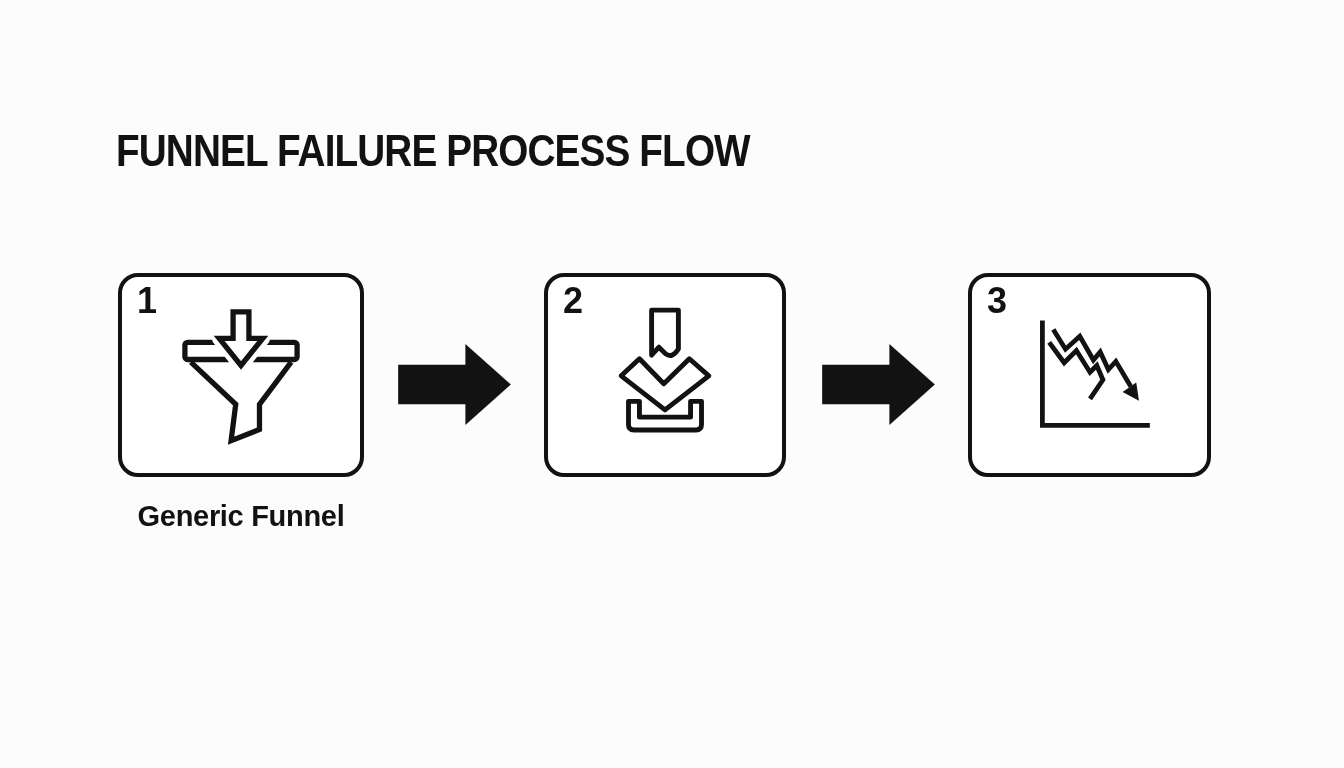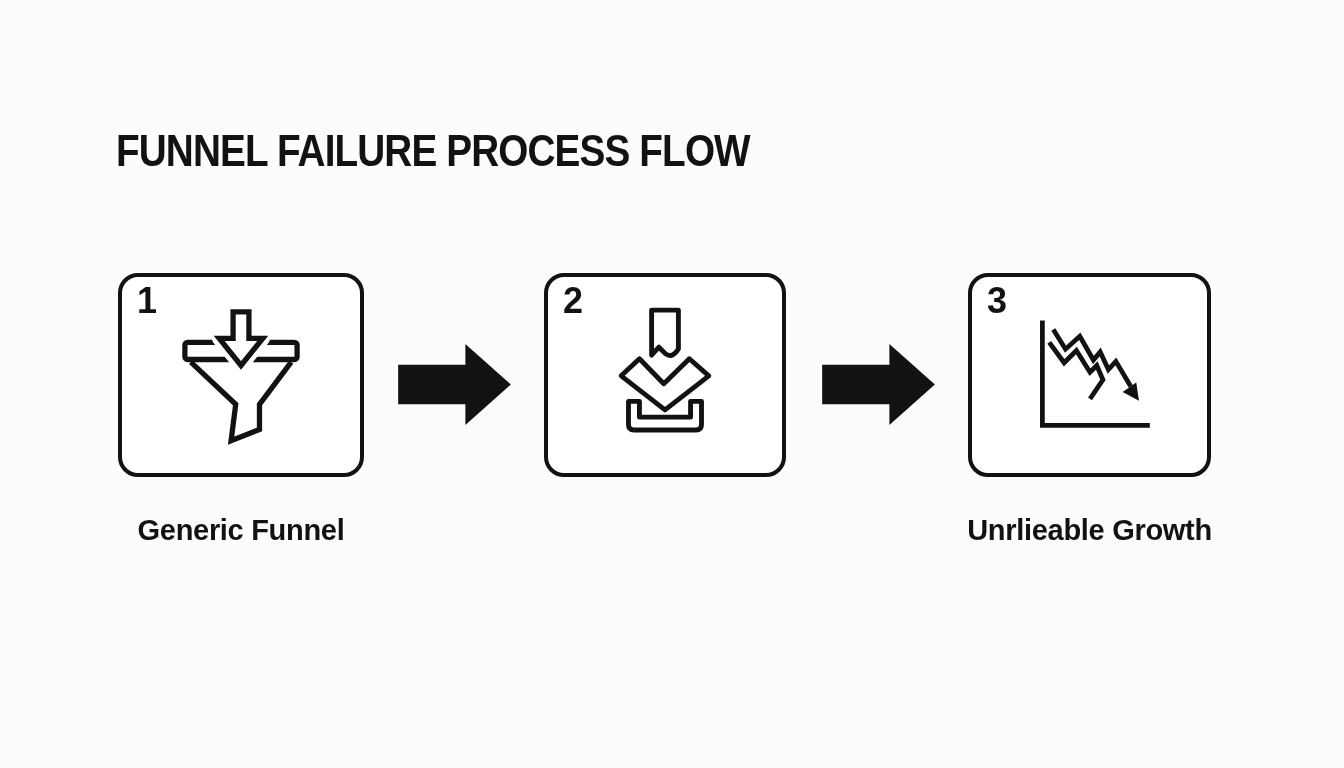--- a/index.html
+++ b/index.html
@@ -54,21 +54,21 @@
   }
   .num{
     position:absolute;
     top:4px;left:15px;
     font-size:36px;
     font-weight:700;
     line-height:1.1;
     color:var(--ink);
   }
   .step-label{
-    margin-top:37px;
+    margin-top:23px;
     font-size:29px;
     font-weight:700;
     letter-spacing:-0.3px;
     white-space:nowrap;
     text-align:center;
     color:var(--ink);
   }
   .connector{
     position:absolute;
     top:341px;
@@ -126,16 +126,15 @@
   <div class="step step-3">
     <div class="box">
       <span class="num">3</span>
       <svg width="136" height="136" viewBox="0 0 200 200" aria-hidden="true">
         <path class="ln7" d="M30 20 L30 174 L188 174"></path>
         <path class="ln7" d="M40 52 L62 82 L80 64 L100 96 L110 86 L119 107 L100 135"></path>
         <path class="ln7" d="M46 33 L64 62 L85 43 L105 78 L115 66 L127 92 L138 80 L160 117"></path>
         <path class="solid" d="M172 138 L148 125 L168 111 Z"></path>
       </svg>
     </div>
-    <div class="step-label">Unrlieable Growth</div>
   </div>
 
 </div>
 
 </body></html>

